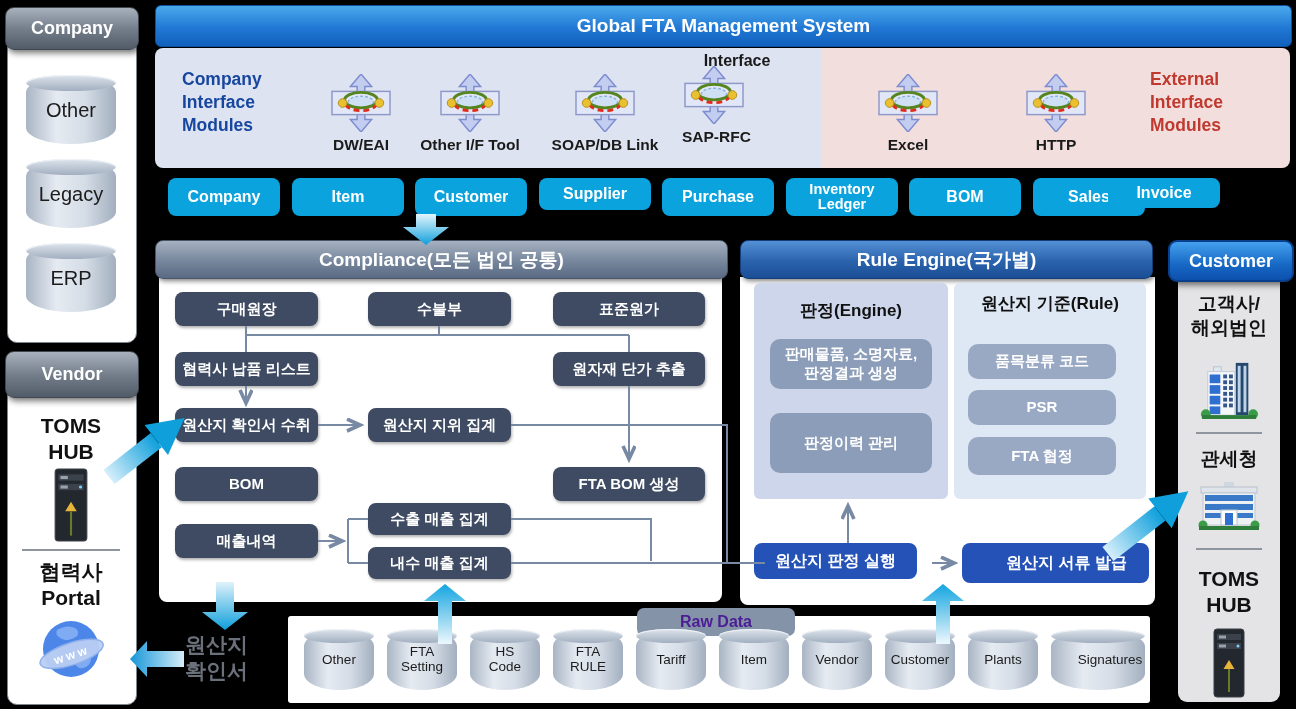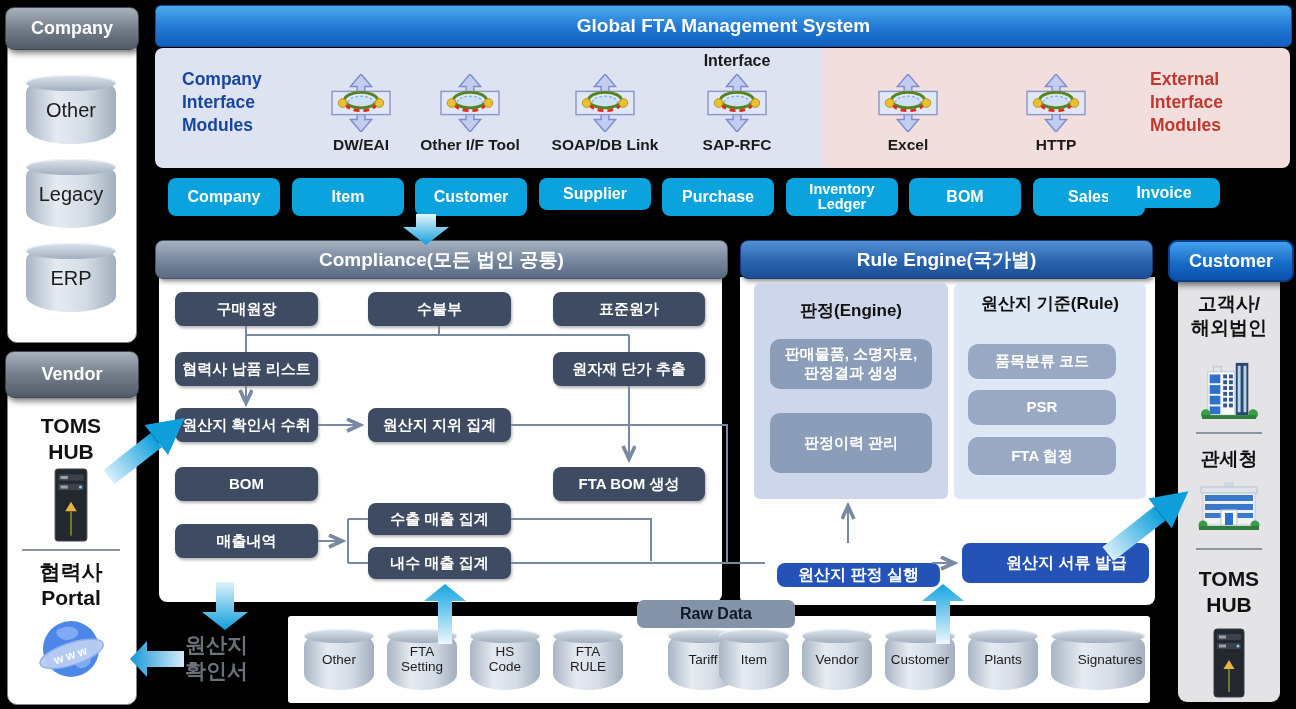--- a/index.html
+++ b/index.html
@@ -25,21 +25,21 @@
     box-shadow:2px 3px 6px rgba(0,0,0,.55);}
 
   .panel-white{background:#fff;border:1px solid #7d858e;border-radius:10px;
     box-shadow:3px 3px 7px rgba(0,0,0,.45);}
   .body-white{background:#fff;}
   .mbtn{background:#0ba3dd;border-radius:8px;color:#fff;font-weight:bold;font-size:16px;line-height:1.05;}
   .dark-box{background:#3e4b62;border-radius:8px;color:#fff;font-weight:bold;font-size:15px;
     line-height:1.15;box-shadow:1px 2px 3px rgba(0,0,0,.3);}
   .engine-box{background:#8c9db9;border-radius:10px;color:#fff;font-weight:bold;font-size:15px;line-height:1.25;}
   .action-btn{background:#2452b6;border-radius:8px;color:#fff;font-weight:bold;font-size:16px;}
-  .badge{background:#8493a8;border-radius:7px;color:#0f172a;font-weight:bold;font-size:16px;}
+  .badge{background:#8493a8;border-radius:7px;color:#4c1d95;font-weight:bold;font-size:16px;margin-top:8px;}
 
   .cyl{background:linear-gradient(90deg,#a9b5c4 0%,#e6ebf2 34%,#d4dce6 66%,#a3afbf 100%);
     border-radius:50%/16px;display:flex;align-items:center;justify-content:center;text-align:center;}
   .cyl::before{content:"";position:absolute;top:-1px;left:0;right:0;height:24%;
     background:linear-gradient(180deg,#dde4ec,#a2afc0);border-radius:50%;
     box-shadow:inset 0 1px 1px #f2f5f9;}
   .cyl>span{position:relative;color:#1c1c1c;line-height:1.1;}
   .cyl-lg>span{font-size:20px;}
   .cyl-sm>span{font-size:13.5px;}
 
@@ -182,21 +182,21 @@
       <use href="#iface"></use>
     </svg>
   <div style="font-size:15.5px;font-weight:bold;color:#1a1a1a;">Other I/F Tool</div>
 </div>
 <div class="abs" style="left:548px;top:74px;width:114px;text-align:center;">
   <svg width="64" height="58" viewBox="0 0 64 60">
       <use href="#iface"></use>
     </svg>
   <div style="font-size:15.5px;font-weight:bold;color:#1a1a1a;">SOAP/DB Link</div>
 </div>
-<div class="abs" style="left:682px;top:74px;width:110px;text-align:center;">
+<div class="abs" style="left:682px;top:66px;width:110px;text-align:left;">
   <svg width="64" height="58" viewBox="0 0 64 60">
       <use href="#iface"></use>
     </svg>
   <div style="font-size:15.5px;font-weight:bold;color:#1a1a1a;">SAP-RFC</div>
 </div>
 <div class="abs" style="left:853px;top:74px;width:110px;text-align:center;">
   <svg width="64" height="58" viewBox="0 0 64 60">
       <use href="#iface"></use>
     </svg>
   <div style="font-size:15.5px;font-weight:bold;color:#1a1a1a;">Excel</div>
@@ -298,21 +298,21 @@
 <div class="abs engine-box ctr" style="left:968px;top:344px;width:148px;height:35px;background:#99a9c4;">
     <span>품목분류 코드</span>
   </div>
 <div class="abs engine-box ctr" style="left:968px;top:390px;width:148px;height:35px;background:#99a9c4;">
     <span>PSR</span>
   </div>
 <div class="abs engine-box ctr" style="left:968px;top:437px;width:148px;height:38px;background:#99a9c4;">
     <span>FTA 협정</span>
   </div>
 
-<div class="abs action-btn ctr" style="left:777px;top:543px;width:163px;height:24px;margin-top:20px;">
+<div class="abs action-btn ctr" style="left:754px;top:543px;width:163px;height:36px;">
     <span>원산지 판정 실행</span>
   </div>
 <div class="abs action-btn ctr" style="left:962px;top:543px;width:165px;height:40px;padding-left:22px;">
     <span>원산지 서류 발급</span>
   </div>
 
 <div class="abs body-white" style="left:288px;top:616px;width:862px;height:87px;border-radius:3px;"></div>
 <div class="abs badge ctr" style="left:637px;top:600px;width:158px;height:28px;">
   <span>Raw Data</span>
 </div>
@@ -324,21 +324,21 @@
 Setting</span>
   </div>
 <div class="abs cyl cyl-sm" style="left:470px;top:630px;width:70px;height:60px;">
     <span class="pre">HS
 Code</span>
   </div>
 <div class="abs cyl cyl-sm" style="left:553px;top:630px;width:70px;height:60px;">
     <span class="pre">FTA
 RULE</span>
   </div>
-<div class="abs cyl cyl-sm" style="left:636px;top:630px;width:70px;height:60px;margin-left:32px;">
+<div class="abs cyl cyl-sm" style="left:636px;top:630px;width:70px;height:60px;">
     <span class="pre">Tariff</span>
   </div>
 <div class="abs cyl cyl-sm" style="left:719px;top:630px;width:70px;height:60px;">
     <span class="pre">Item</span>
   </div>
 <div class="abs cyl cyl-sm" style="left:802px;top:630px;width:70px;height:60px;">
     <span class="pre">Vendor</span>
   </div>
 <div class="abs cyl cyl-sm" style="left:885px;top:630px;width:70px;height:60px;">
     <span class="pre">Customer</span>

